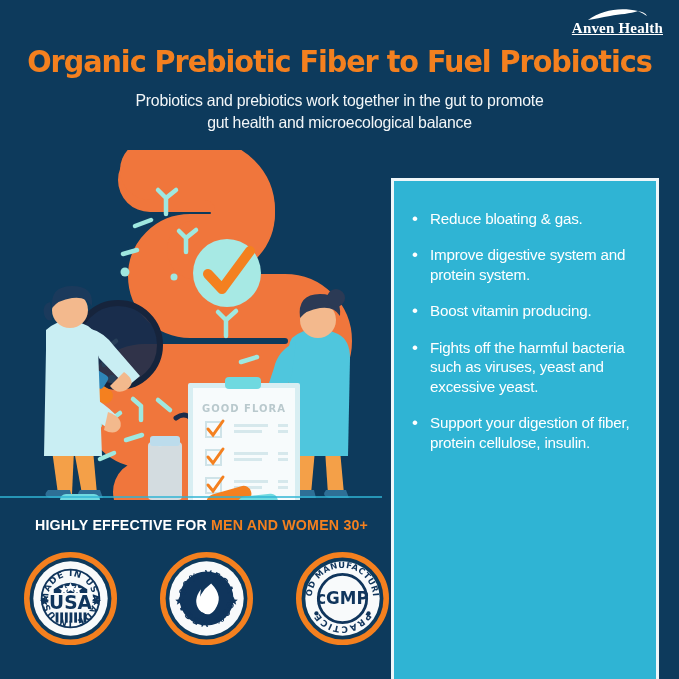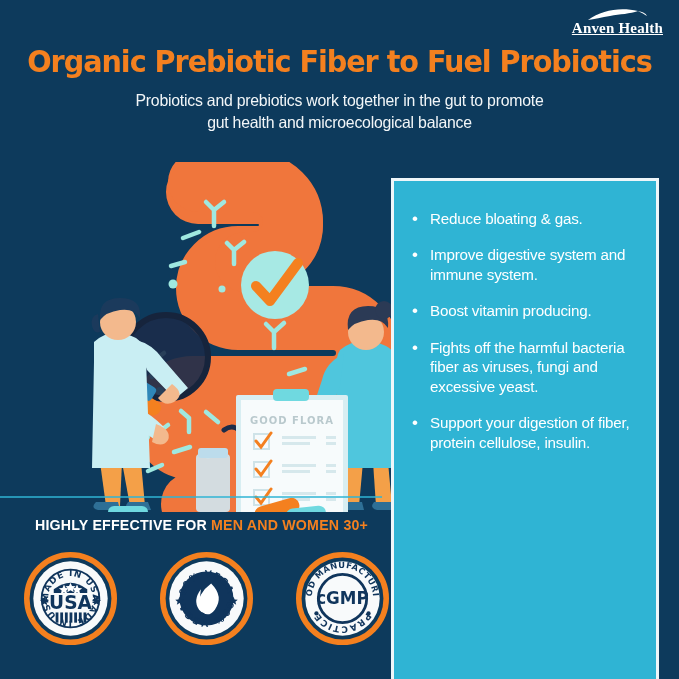--- a/index.html
+++ b/index.html
@@ -43,21 +43,21 @@
   .bullets li {
     position:relative; color:#ffffff; font-size:15.2px; line-height:1.28;
     padding-left:20px; margin-bottom:17px; letter-spacing:-.2px;
   }
   .bullets li::before {
     content:"•"; position:absolute; left:2px; top:-1px;
     font-size:17px; color:#ffffff;
   }
 
   
-  .illus { position:absolute; left:0; top:162px; width:322px; height:350px;padding-left:48px; }
+  .illus { position:absolute; left:0; top:150px; width:322px; height:350px; }
   .ground { position:absolute; left:0; top:496px; width:382px; height:2px; background:#2fb4d4; opacity:.75; }
 
   
   .effective {
     position:absolute; left:27px; top:517px;
     font-weight:bold; font-size:14.2px; letter-spacing:.2px;
     color:#ffffff; white-space:nowrap;padding-left:8px;
   }
   .effective .hl { color:#f4801f; }
 
@@ -285,20 +285,20 @@
             <circle cx="78" cy="66" r="2.3"></circle>
         </g>
       </svg>
     </div>
 
   </div>
 
   <div class="bullet-panel">
     <ul class="bullets">
       <li>Reduce bloating &amp; gas.</li>
-      <li>Improve digestive system and immune system.</li>
+      <li>Improve digestive system and protein system.</li>
       <li>Boost vitamin producing.</li>
-      <li>Fights off the harmful bacteria fiber as viruses, fungi and excessive yeast.</li>
+      <li>Fights off the harmful bacteria such as viruses, yeast and excessive yeast.</li>
       <li>Support your digestion of fiber, protein cellulose, insulin.</li>
     </ul>
   </div>
 
 </div>
 
 </body></html>

